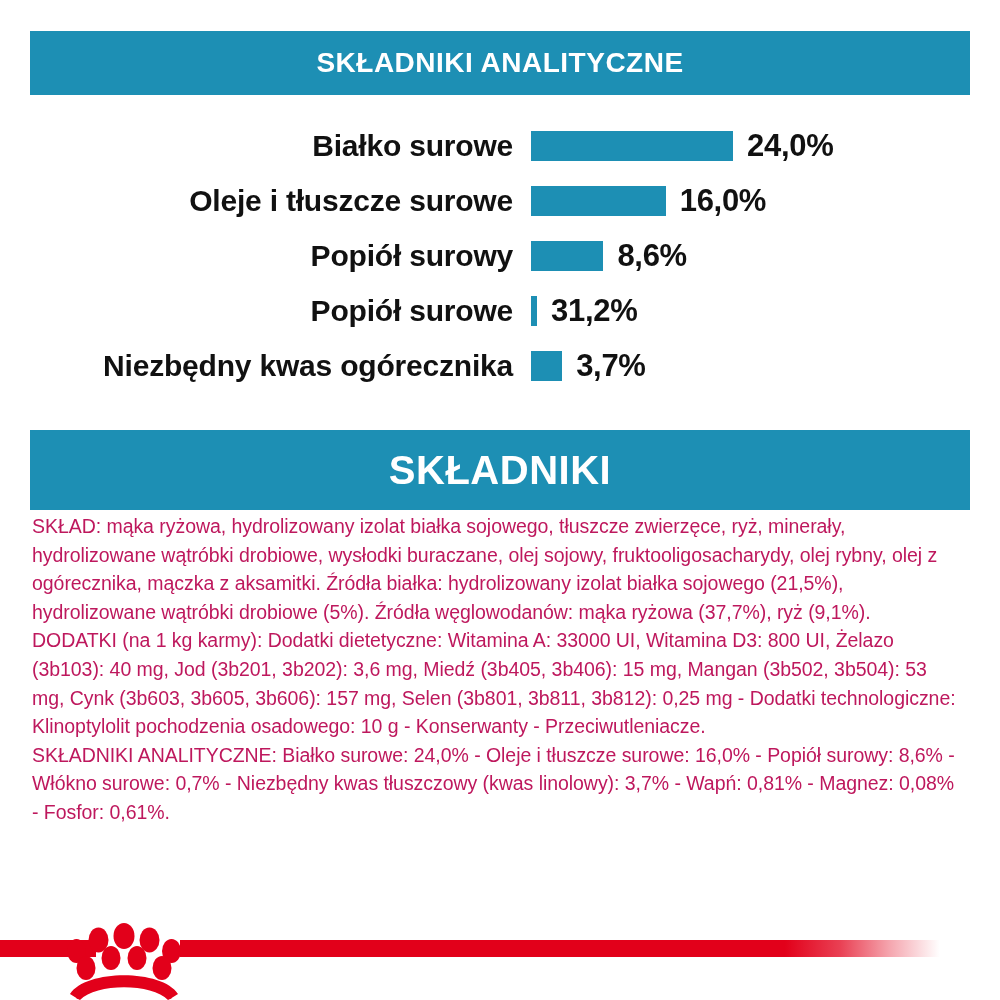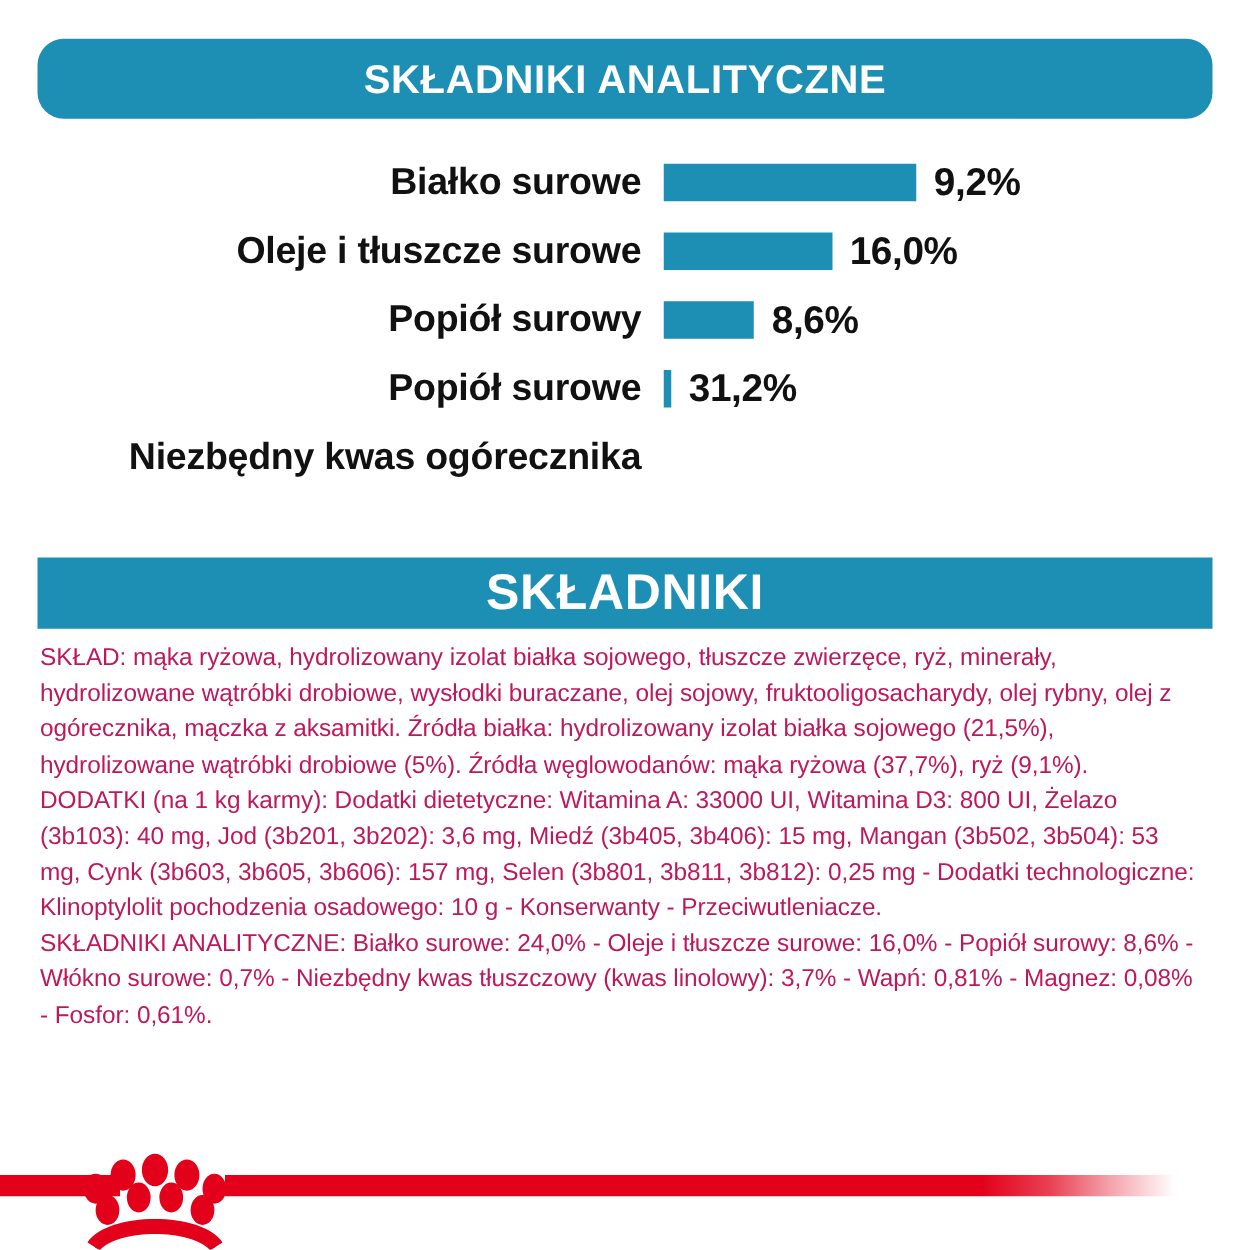--- a/index.html
+++ b/index.html
@@ -27,26 +27,25 @@
     font-weight: bold;
     letter-spacing: 0.5px;
     display: flex;
     align-items: center;
     justify-content: center;
     box-sizing: border-box;
   }
   #banner-analytical {
     top: 31px;
     height: 64px;
-    font-size: 32px;
-    border-radius: 21px;
+    font-size: 28px;
   }
   #banner-ingredients {
-    top: 446px;
-    height: 57px;
+    top: 430px;
+    height: 80px;
     font-size: 40px;
   }
 
   
   .chart {
     position: absolute;
     top: 118px;
     left: 0;
     width: 1000px;
     height: 285px;
@@ -143,21 +142,21 @@
 
 <div class="banner" id="banner-analytical">
   <span>SKŁADNIKI ANALITYCZNE</span>
 </div>
 
 <div class="chart" id="chart">
     <div class="chart-row">
       <div class="row-label">Białko surowe</div>
       <div class="row-bar-wrap">
         <div class="row-bar" style="width: 202.08px; background: rgb(29, 143, 180);"></div>
-        <div class="row-value">9,2%</div>
+        <div class="row-value">24,0%</div>
       </div>
     </div>
     <div class="chart-row">
       <div class="row-label">Oleje i tłuszcze surowe</div>
       <div class="row-bar-wrap">
         <div class="row-bar" style="width: 134.72px; background: rgb(29, 143, 180);"></div>
         <div class="row-value">16,0%</div>
       </div>
     </div>
     <div class="chart-row">
@@ -169,20 +168,24 @@
     </div>
     <div class="chart-row">
       <div class="row-label">Popiół surowe</div>
       <div class="row-bar-wrap">
         <div class="row-bar" style="width: 6px; background: rgb(29, 143, 180);"></div>
         <div class="row-value">31,2%</div>
       </div>
     </div>
     <div class="chart-row">
       <div class="row-label">Niezbędny kwas ogórecznika</div>
+      <div class="row-bar-wrap">
+        <div class="row-bar" style="width: 31.154px; background: rgb(29, 143, 180);"></div>
+        <div class="row-value">3,7%</div>
+      </div>
     </div>
   </div>
 
 <div class="banner" id="banner-ingredients">
   <span>SKŁADNIKI</span>
 </div>
 
 <div class="ingredients-body" id="ingredients-body"><p>SKŁAD: mąka ryżowa, hydrolizowany izolat białka sojowego, tłuszcze zwierzęce, ryż, minerały, hydrolizowane wątróbki drobiowe, wysłodki buraczane, olej sojowy, fruktooligosacharydy, olej rybny, olej z ogórecznika, mączka z aksamitki. Źródła białka: hydrolizowany izolat białka sojowego (21,5%), hydrolizowane wątróbki drobiowe (5%). Źródła węglowodanów: mąka ryżowa (37,7%), ryż (9,1%).</p><p>DODATKI (na 1 kg karmy): Dodatki dietetyczne: Witamina A: 33000 UI, Witamina D3: 800 UI, Żelazo (3b103): 40 mg, Jod (3b201, 3b202): 3,6 mg, Miedź (3b405, 3b406): 15 mg, Mangan (3b502, 3b504): 53 mg, Cynk (3b603, 3b605, 3b606): 157 mg, Selen (3b801, 3b811, 3b812): 0,25 mg - Dodatki technologiczne: Klinoptylolit pochodzenia osadowego: 10 g - Konserwanty - Przeciwutleniacze.</p><p>SKŁADNIKI ANALITYCZNE: Białko surowe: 24,0% - Oleje i tłuszcze surowe: 16,0% - Popiół surowy: 8,6% - Włókno surowe: 0,7% - Niezbędny kwas tłuszczowy (kwas linolowy): 3,7% - Wapń: 0,81% - Magnez: 0,08% - Fosfor: 0,61%.</p></div>
 
 <div class="footer">

